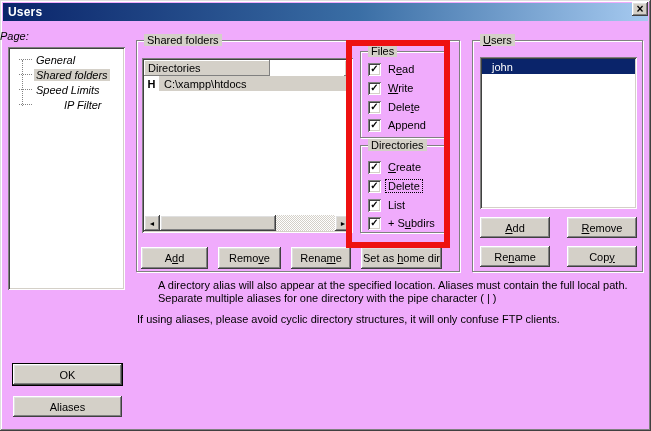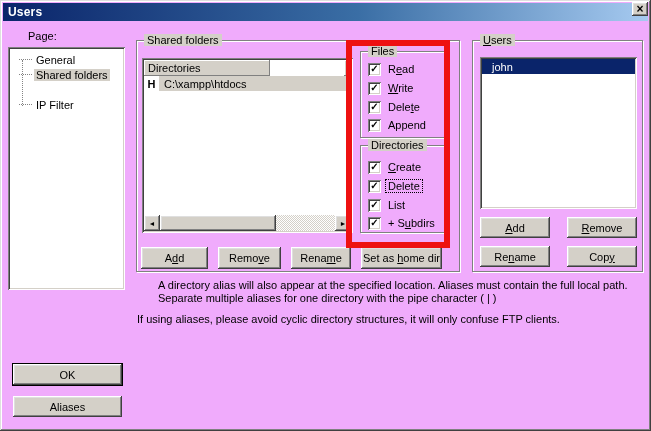--- a/index.html
+++ b/index.html
@@ -33,21 +33,21 @@
                 inset 2px 2px 0 #404040, inset -2px -2px 0 #d4d0c8;
   }
   .label{position:absolute;}
   .groupbox{
     position:absolute;border:1px solid #808080;
     box-shadow: 1px 1px 0 #ffffff, inset 1px 1px 0 #ffffff;
   }
   .grouplabel{position:absolute;top:-7px;left:7px;background:#d4d0c8;padding:0 3px;white-space:nowrap;}
   .u{text-decoration:underline;}
   
-  .tree{position:absolute;left:8px;top:47px;width:117px;height:243px;}
+  .tree{position:absolute;left:8px;top:47px;width:117px;height:243px;font-style:italic;}
   .tree-vline{position:absolute;left:14px;top:13px;height:46px;border-left:1px dotted #848484;}
   .tree-item{position:absolute;left:4px;height:15px;display:flex;align-items:center;white-space:nowrap;}
   .tree-line{width:13px;height:0;border-bottom:1px dotted #848484;margin:0 2px 0 7px;}
   .tree-label{padding:0 2px;}
   .tree-label.sel{background:#d4d0c8;}
   
   .dirlist{position:absolute;left:5px;top:17px;width:211px;height:175px;}
   .dl-inner{position:absolute;left:2px;top:2px;right:2px;bottom:2px;overflow:hidden;background:#fff;}
   .dl-head{display:flex;height:16px;}
   .colhead{
@@ -90,32 +90,36 @@
 
 <div class="dialog">
 
   <div class="titlebar">
     <span class="title-text">Users</span>
   </div>
   <div class="close-btn raised">
     <span>×</span>
   </div>
 
-  <div class="label" style="left:28px;top:30px;">Page:</div>
+  <div class="label" style="left:0;top:30px;font-style:italic;">Page:</div>
   <div class="tree sunken">
     <div class="tree-vline"></div>
     <div class="tree-item" style="top:5px;">
       <span class="tree-line"></span>
       <span class="tree-label">General</span>
     </div>
     <div class="tree-item" style="top:20px;">
       <span class="tree-line"></span>
       <span class="tree-label sel">Shared folders</span>
     </div>
-    <div class="tree-item" style="top:50px;">
+    <div class="tree-item" style="top:35px;">
+      <span class="tree-line"></span>
+      <span class="tree-label">Speed Limits</span>
+    </div>
+    <div class="tree-item" style="top:50px;gap:28px;">
       <span class="tree-line"></span>
       <span class="tree-label">IP Filter</span>
     </div>
   </div>
 
   <div class="groupbox" style="left:136px;top:40px;width:324px;height:232px;">
     <span class="grouplabel">Shared folders</span>
 
     <div class="dirlist sunken">
       <div class="dl-inner">

